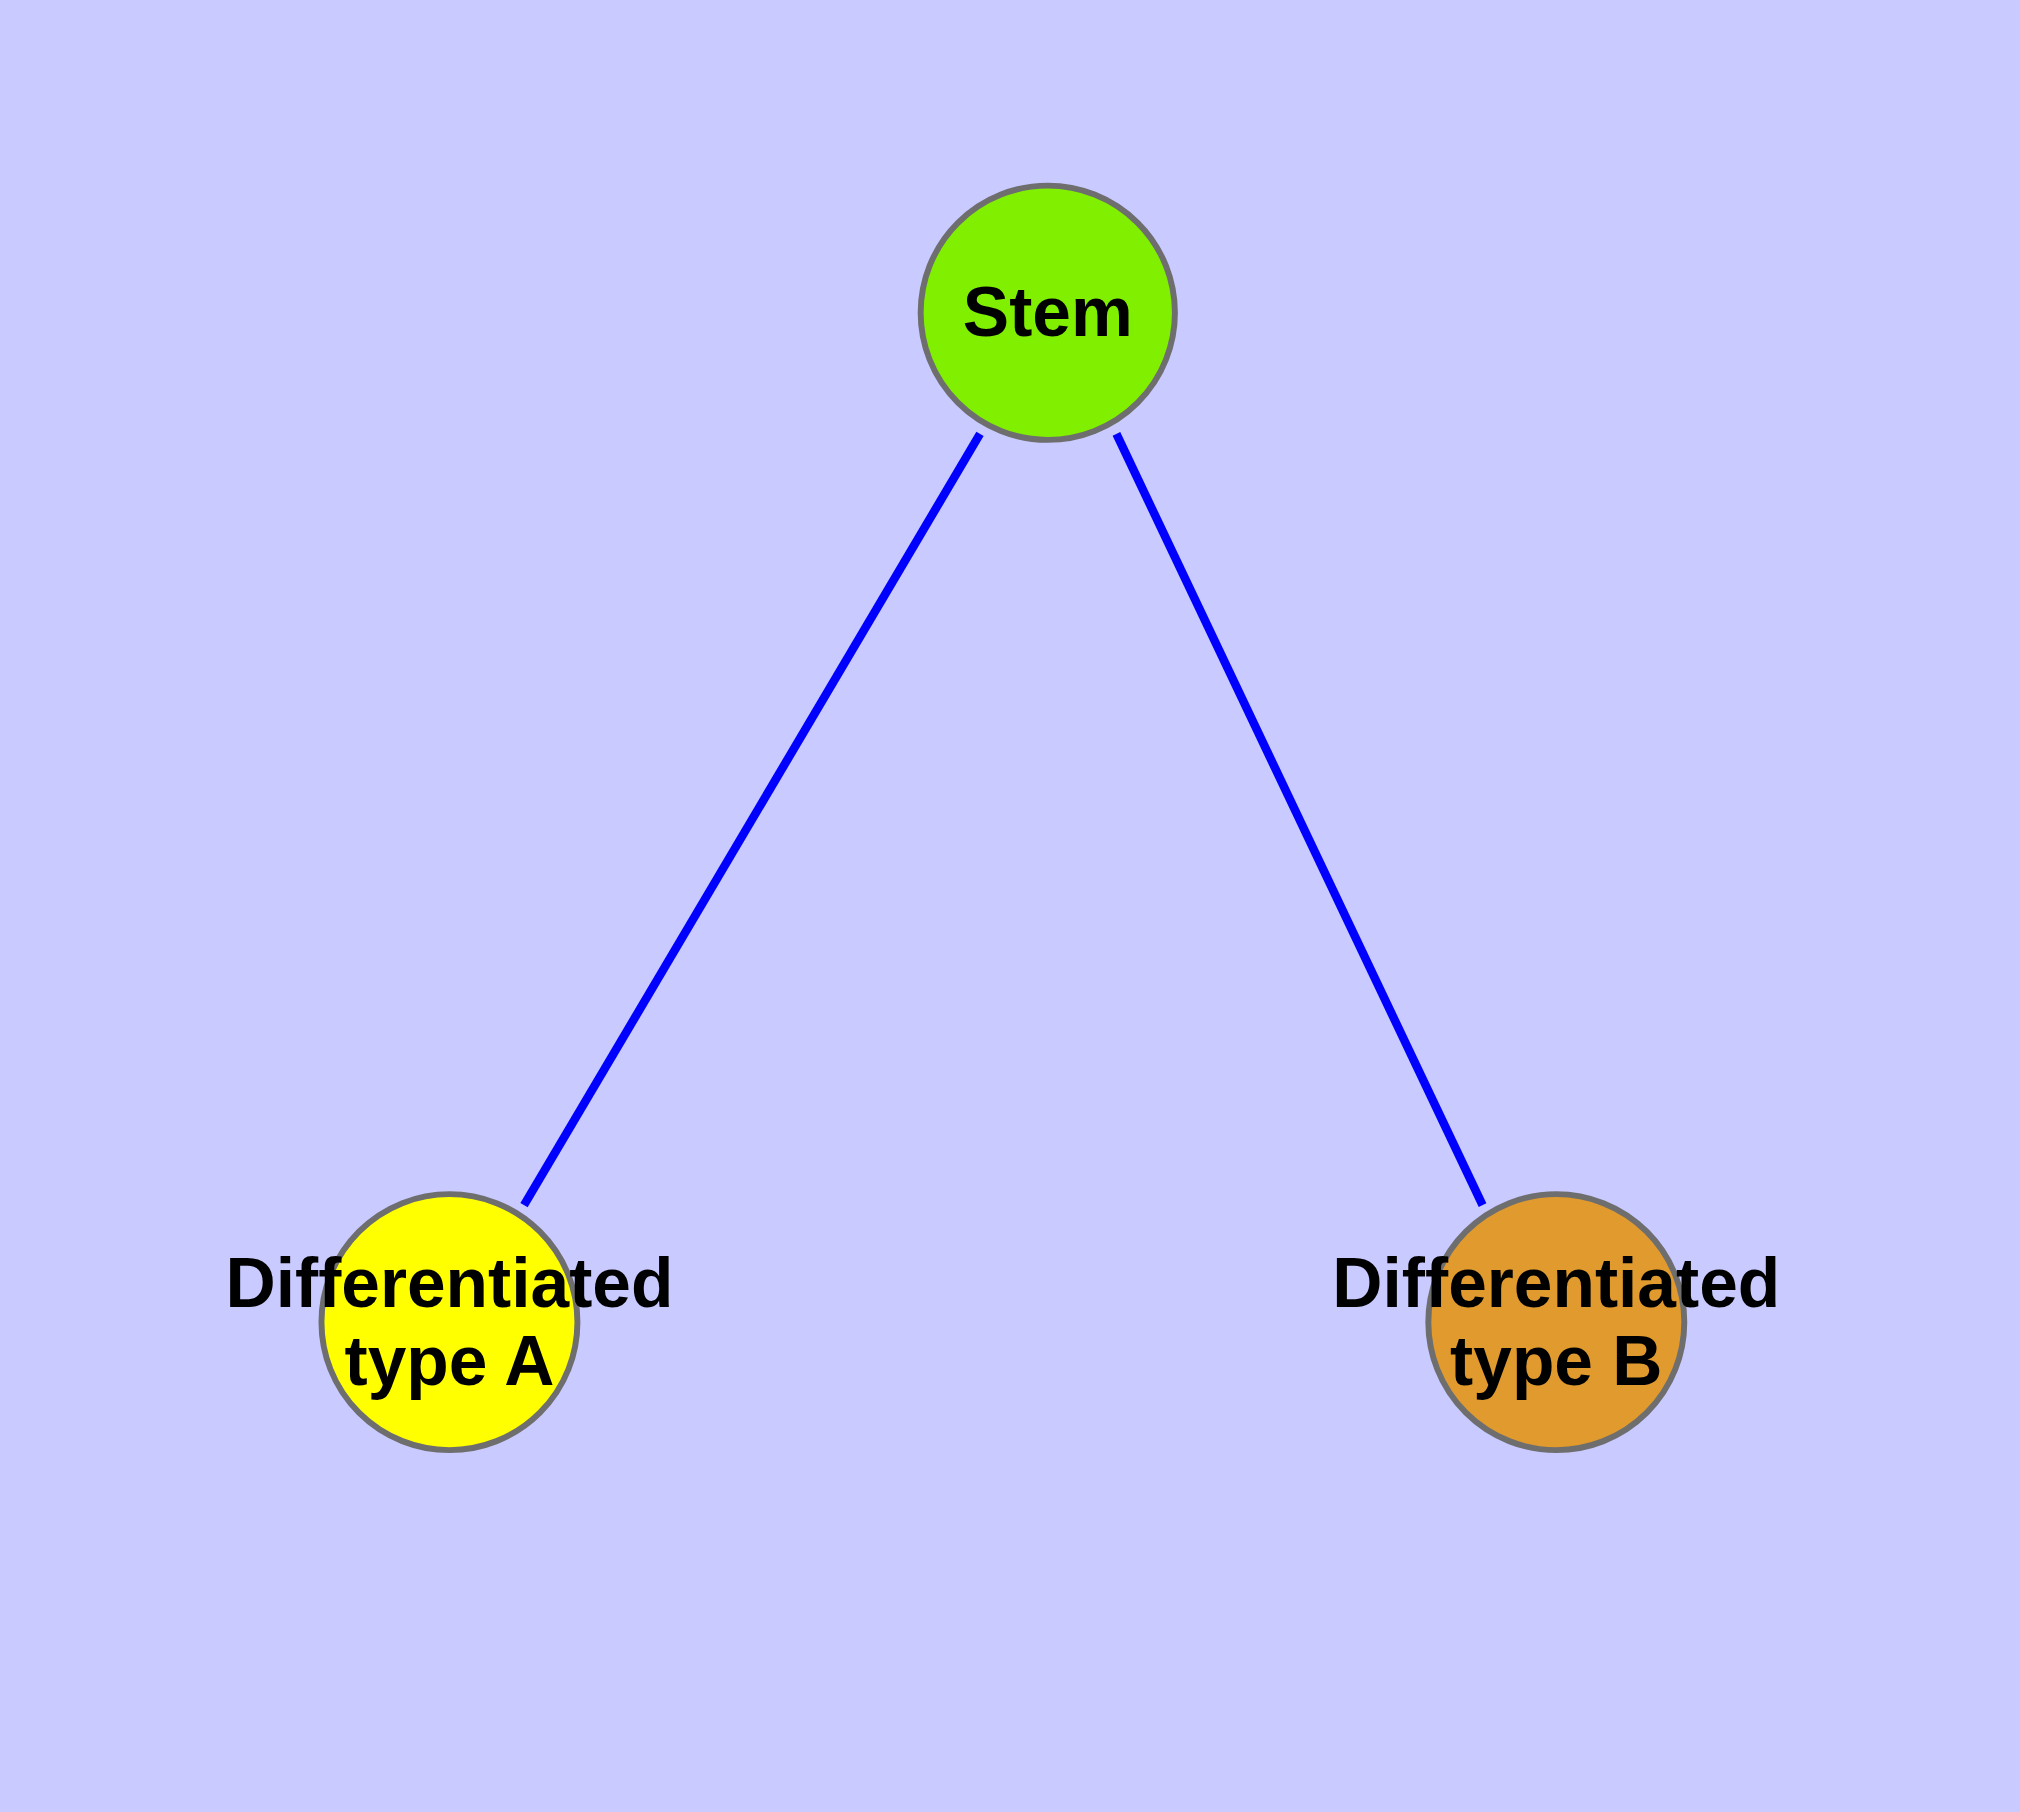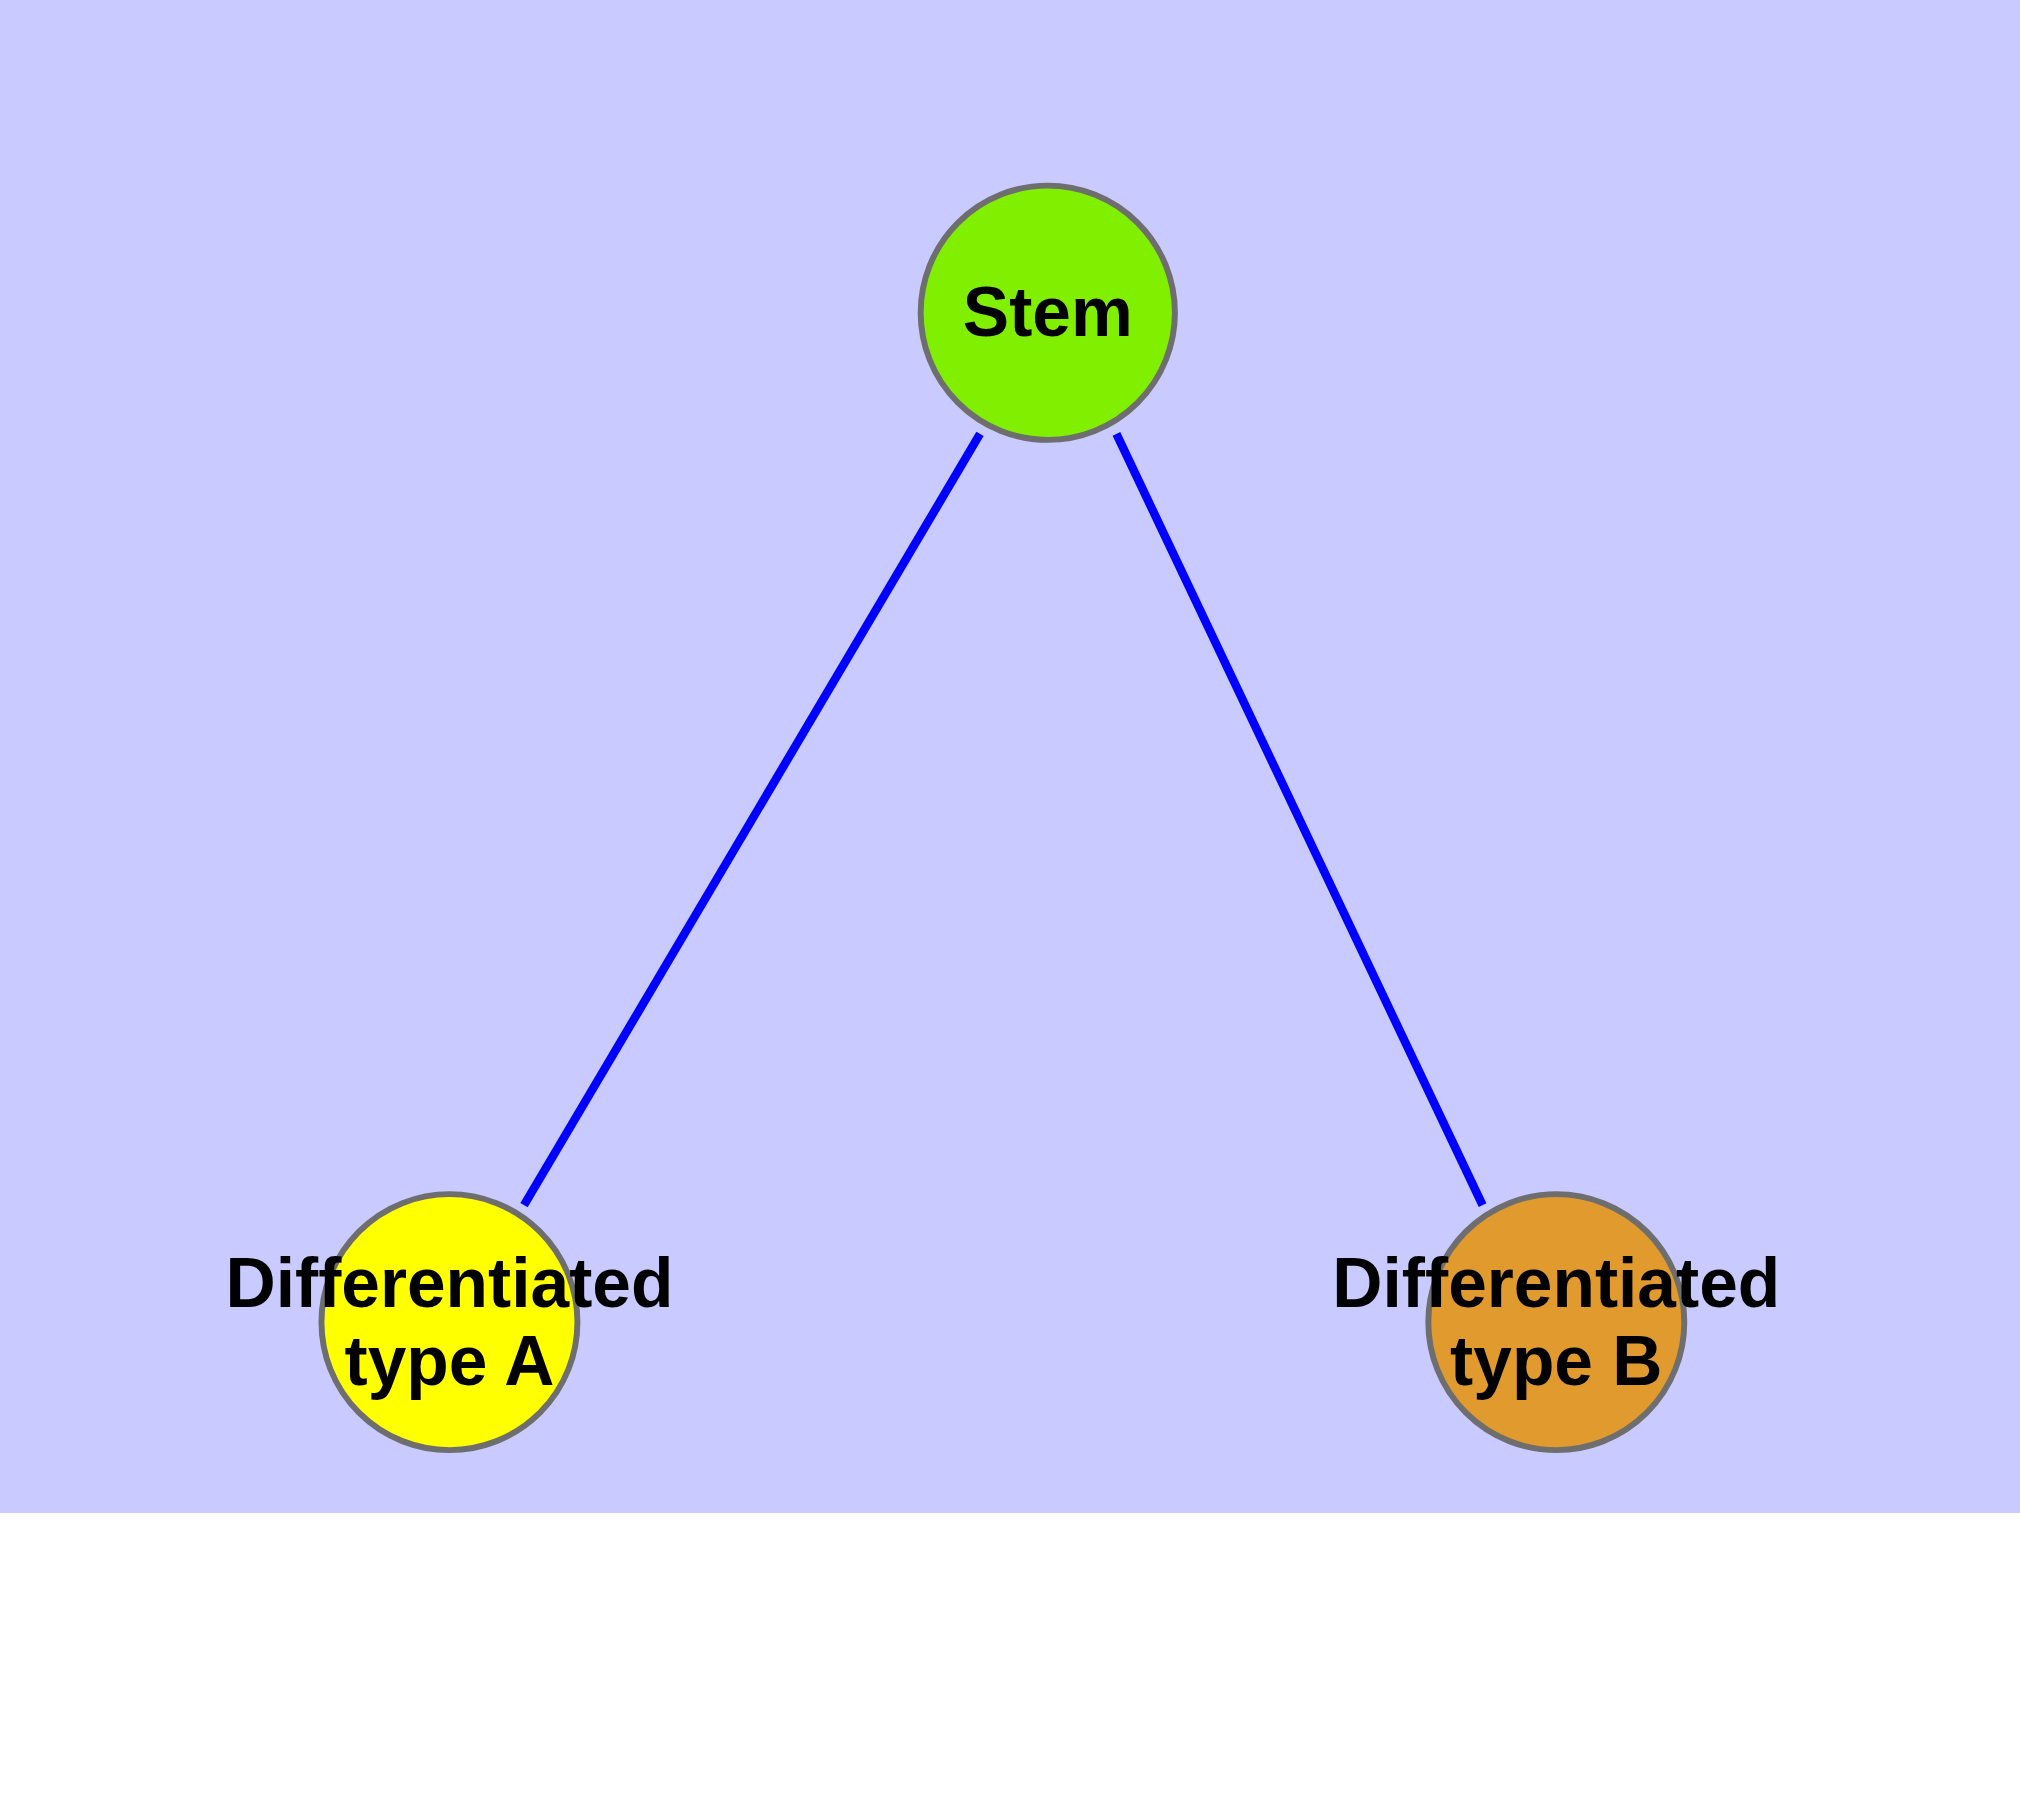--- a/index.html
+++ b/index.html
@@ -35,21 +35,21 @@
     font-family: "Liberation Sans", "DejaVu Sans", sans-serif;
     text-anchor: middle;
     dominant-baseline: middle;
     paint-order: normal;
     white-space: pre;
   }
 </style>
 </head>
 <body>
 
-<div id="canvas" style="width: 2021px; height: 1513px;">
+<div id="canvas" style="width: 2021px; height: 1812px;">
 
   <div id="bg-rect" style="background: rgb(201, 202, 255);"></div>
 
   <svg id="graph-svg" viewBox="0 0 2384 2138" xmlns="http://www.w3.org/2000/svg">
 
     <g>
       <line class="edge" id="edge-0" x1="1156" y1="512" x2="618" y2="1422" stroke="#0000ff" stroke-width="10" stroke-linecap="butt"></line>
       <line class="edge" id="edge-1" x1="1317" y1="512" x2="1749" y2="1422" stroke="#0000ff" stroke-width="10" stroke-linecap="butt"></line>
     </g>
 

